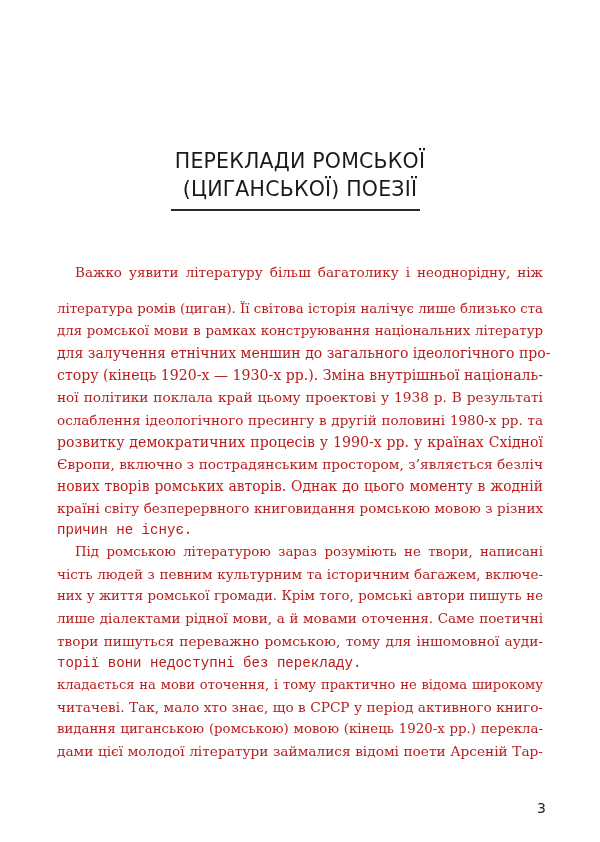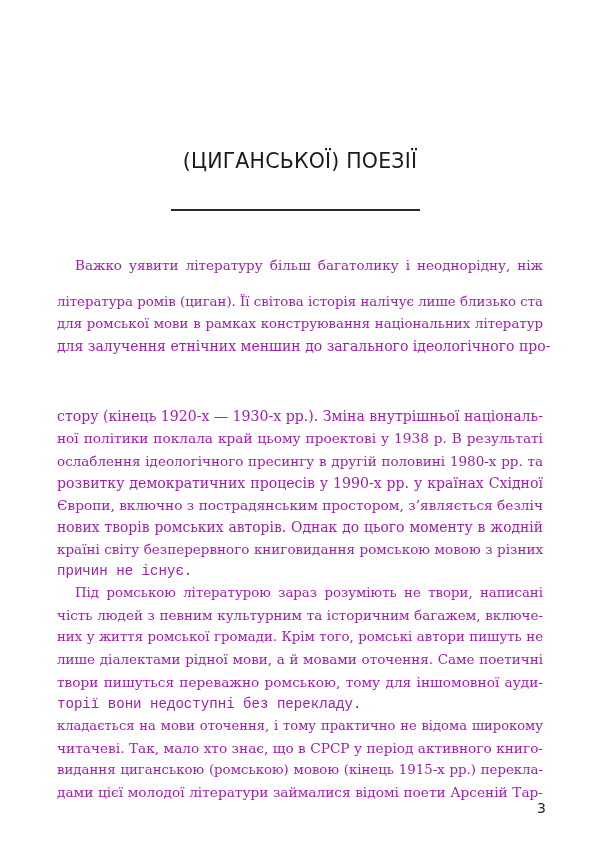--- a/index.html
+++ b/index.html
@@ -11,64 +11,65 @@
     position: absolute; left: 0; top: 147px; width: 600px; text-align: center;
   }
   .title-line {
     font-family: "DejaVu Sans", sans-serif; font-size: 20.5px; letter-spacing: 0.2px;
     color: #1a1a1a; line-height: 28px; white-space: nowrap;
   }
   .title-rule {
     position: absolute; left: 171px; top: 209px; width: 249px; height: 1.5px; background: #2a2a2a;
   }
   .body-text {
-    position: absolute; left: 57px; top: 254px; width: 486px;
+    position: absolute; left: 57px; top: 261px; width: 486px;
     font-family: "DejaVu Serif", serif; font-size: 14.1px; line-height: 22.1px;
-    color: #a21caf; text-align: justify;
+    color: #b91c1c; text-align: justify;
   }
   .line { display: block; white-space: nowrap; text-align-last: justify; text-align: justify; }
   .line.last { text-align-last: left; font-family: Liberation Mono, monospace; }
   .indent { padding-left: 18px; }
   .page-number {
     position: absolute; left: 537px; top: 800px;
     font-family: "DejaVu Sans", sans-serif; font-size: 14px; color: #222;
   }
 </style>
 </head>
 <body>
 
 <div class="title-block">
+  <div class="title-line">ПЕРЕКЛАДИ РОМСЬКОЇ</div>
   <div class="title-line">(ЦИГАНСЬКОЇ) ПОЕЗІЇ</div>
 </div>
 <div class="title-rule"></div>
 
 <div class="body-text">
   <div>
     <span class="line indent" style="white-space: nowrap; display: block; font-size: 13.5px;">Важко уявити літературу більш багатолику і неоднорідну, ніж</span>
     <span class="line" style="white-space: nowrap; display: block; font-size: 13.3px; margin-top: 15px;">література ромів (циган). Її світова історія налічує лише близько ста</span>
     <span class="line" style="white-space: nowrap; display: block; font-size: 13.3px;">для ромської мови в рамках конструювання національних літератур</span>
     <span class="line" style="white-space: nowrap; display: block; font-size: 14px;">для залучення етнічних меншин до загального ідеологічного про-</span>
-    <span class="line" style="white-space: nowrap; display: block; margin-top: 48px;">стору (кінець 1920-х — 1930-х рр.). Зміна внутрішньої національ-</span>
+    <span class="line" style="white-space: nowrap; display: block;">стору (кінець 1920-х — 1930-х рр.). Зміна внутрішньої національ-</span>
     <span class="line" style="white-space: nowrap; display: block; font-size: 13.7px;">ної політики поклала край цьому проектові у 1938 р. В результаті</span>
     <span class="line" style="white-space: nowrap; display: block; font-size: 13.5px;">ослаблення ідеологічного пресингу в другій половині 1980-х рр. та</span>
     <span class="line" style="white-space: nowrap; display: block;">розвитку демократичних процесів у 1990-х рр. у країнах Східної</span>
     <span class="line" style="white-space: nowrap; display: block; font-size: 13.7px;">Європи, включно з пострадянським простором, з’являється безліч</span>
     <span class="line" style="white-space: nowrap; display: block; font-size: 13.9px;">нових творів ромських авторів. Однак до цього моменту в жодній</span>
     <span class="line" style="white-space: nowrap; display: block; font-size: 13.5px;">країні світу безперервного книговидання ромською мовою з різних</span>
     <span class="line last" style="white-space: nowrap; display: block;">причин не існує.</span>
   </div>
   <div>
     <span class="line indent" style="white-space: nowrap; display: block; font-size: 13.3px;">Під ромською літературою зараз розуміють не твори, написані</span>
     <span class="line" style="white-space: nowrap; display: block; font-size: 13.5px;">чість людей з певним культурним та історичним багажем, включе-</span>
     <span class="line" style="white-space: nowrap; display: block; font-size: 13.3px;">них у життя ромської громади. Крім того, ромські автори пишуть не</span>
     <span class="line" style="white-space: nowrap; display: block; font-size: 13.5px;">лише діалектами рідної мови, а й мовами оточення. Саме поетичні</span>
     <span class="line" style="white-space: nowrap; display: block; font-size: 13.7px;">твори пишуться переважно ромською, тому для іншомовної ауди-</span>
     <span class="line last" style="white-space: nowrap; display: block;">торії вони недоступні без перекладу.</span>
   </div>
   <div>
     <span class="line" style="white-space: nowrap; display: block; font-size: 13.1px;">кладається на мови оточення, і тому практично не відома широкому</span>
     <span class="line" style="white-space: nowrap; display: block; font-size: 13.7px;">читачеві. Так, мало хто знає, що в СРСР у період активного книго-</span>
-    <span class="line" style="white-space: nowrap; display: block; font-size: 13.3px;">видання циганською (ромською) мовою (кінець 1915-х рр.) перекла-</span>
+    <span class="line" style="white-space: nowrap; display: block; font-size: 13.3px;">видання циганською (ромською) мовою (кінець 1920-х рр.) перекла-</span>
     <span class="line" style="white-space: nowrap; display: block; font-size: 13.7px;">дами цієї молодої літератури займалися відомі поети Арсеній Тар-</span>
   </div>
 </div>
 
 <div class="page-number">3</div>
 
 </body></html>

